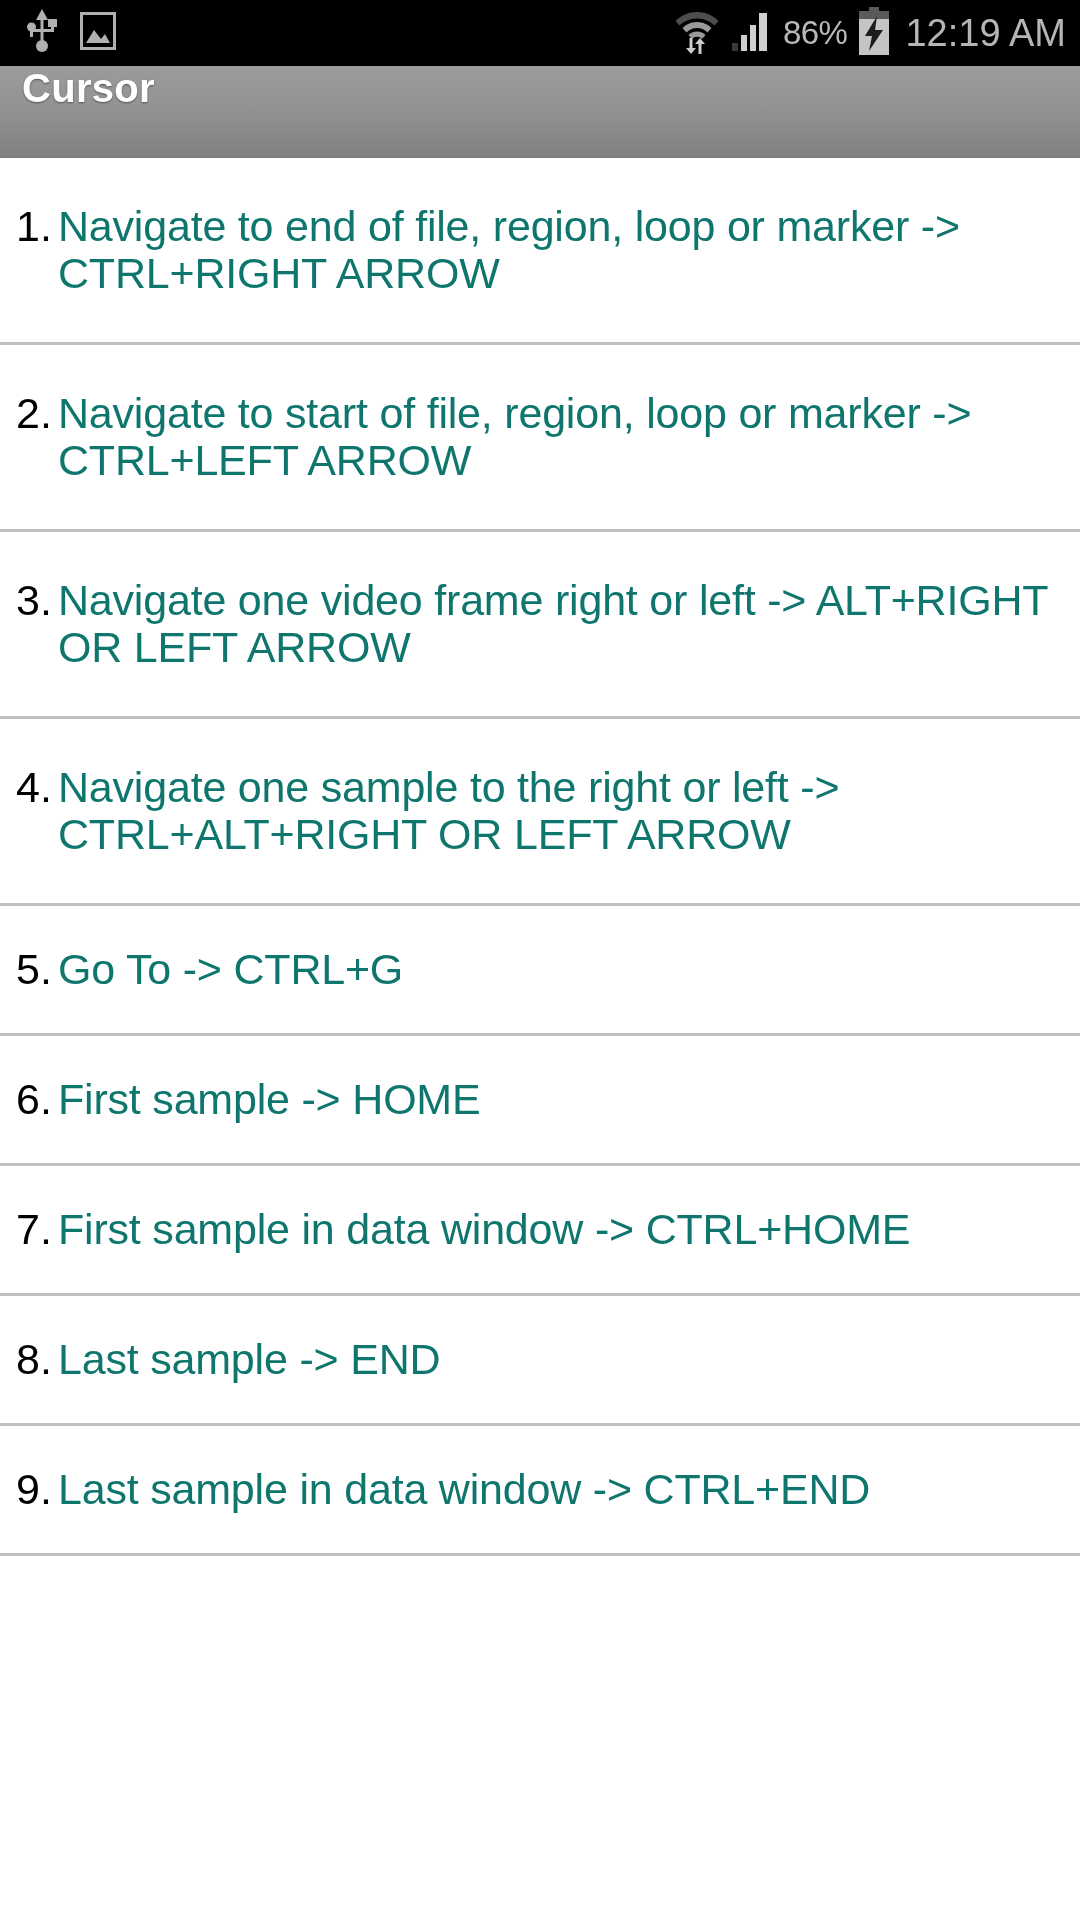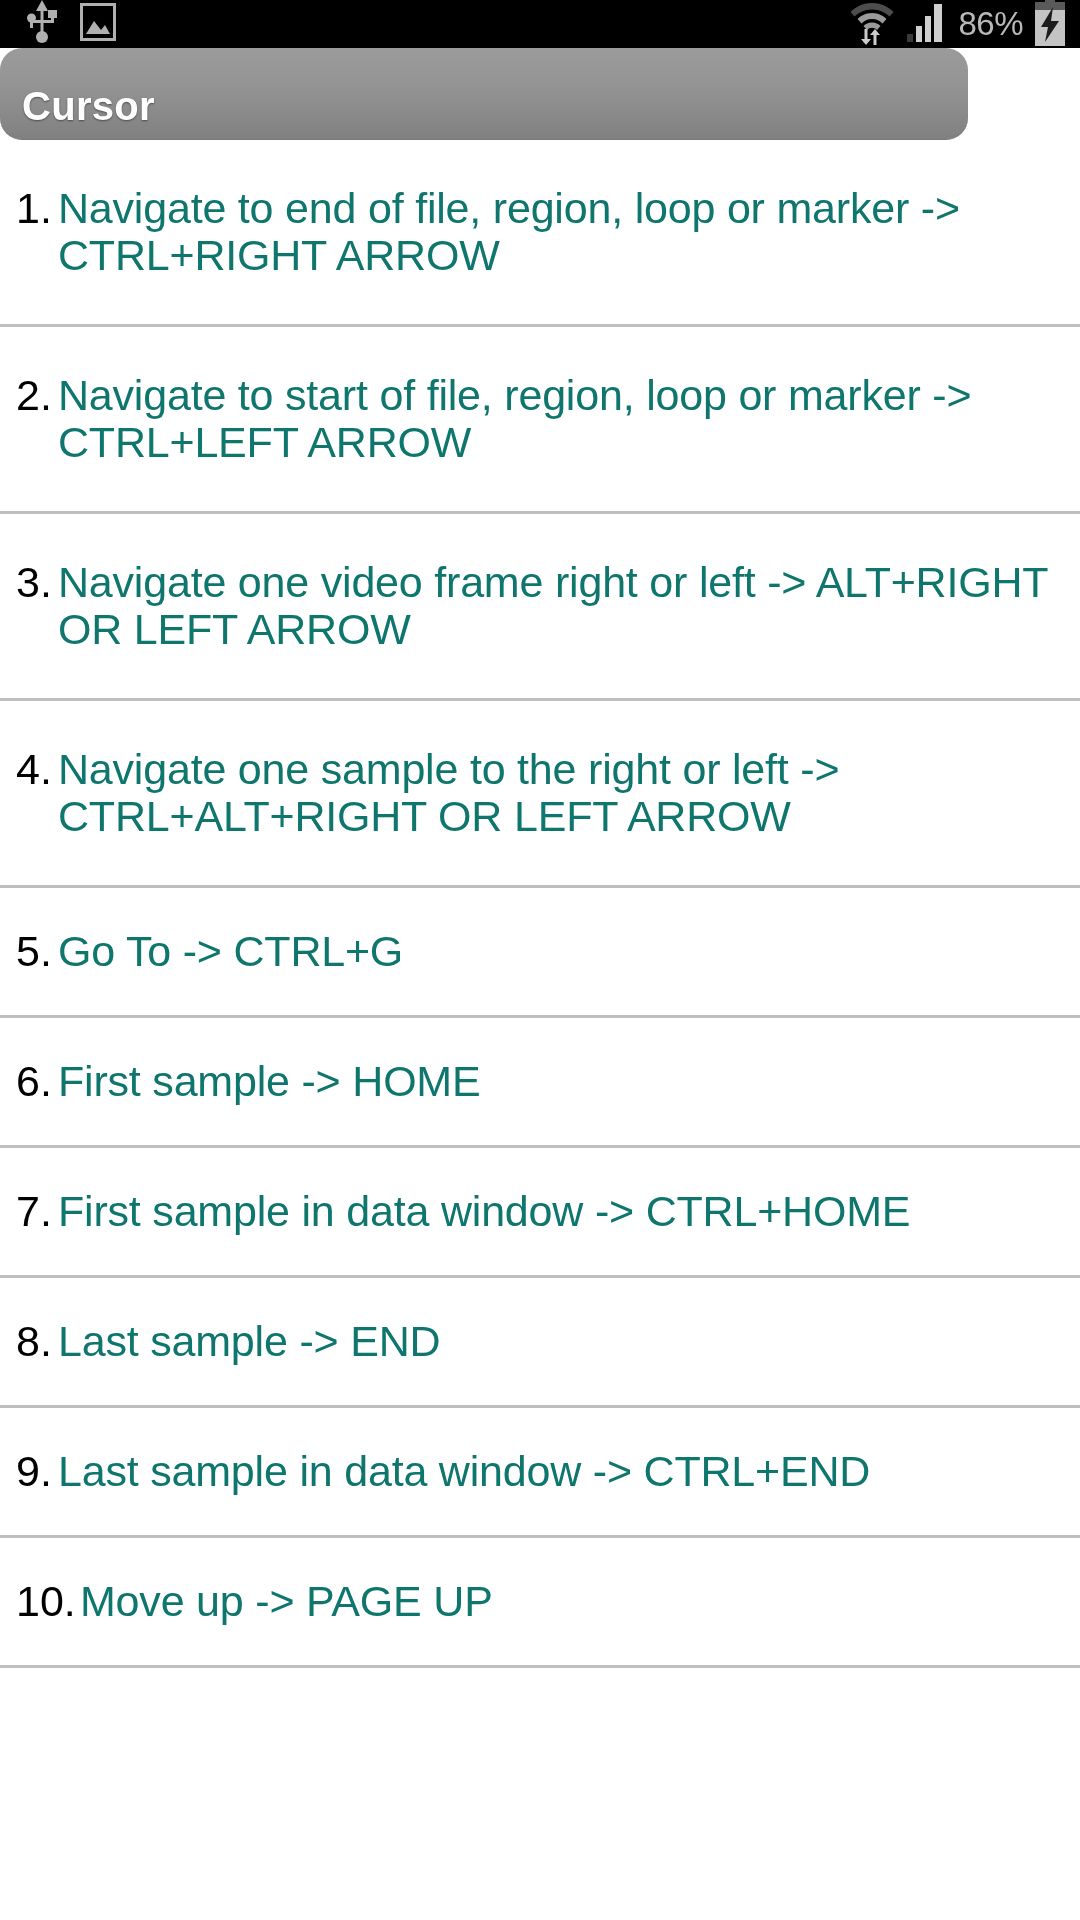--- a/index.html
+++ b/index.html
@@ -6,44 +6,43 @@
   html, body {
     width:1080px; height:1920px;
     background:#ffffff;
     font-family:"Liberation Sans", sans-serif;
     overflow:hidden;
   }
 
   
   .statusbar{
     position:relative;
-    width:1080px; height:48px;
+    width:1080px; height:66px;
     background:#000000;
     display:flex; align-items:center;
   }
   .sb-left{ display:flex; align-items:center; gap:22px; padding-left:26px; }
   .sb-right{ margin-left:auto; display:flex; align-items:center; gap:11px; padding-right:14px; }
   .sb-icon{ display:block; }
   .sb-pct{
     color:#b8b8b8; font-size:33px; letter-spacing:-0.5px;
     font-family:"Liberation Sans", sans-serif; line-height:58px;
   }
   .sb-clock{
     color:#b5b5b5; font-size:38px; letter-spacing:0px;
     font-family:"Liberation Sans", sans-serif; line-height:58px;
     padding-left:4px;
   }
 
   
   .titlebar{
-    width:968px; height:92px;
+    width:1080px; height:92px;
     background:linear-gradient(180deg,#9b9b9b 0%, #949494 40%, #8a8a8a 72%, #808080 100%);
-    display:flex; align-items:flex-end;
+    display:flex; 
     border-bottom:1px solid #7a7a7a;
-    border-radius:22px;
   }
   .titlebar-text{
     color:#ffffff;
     font-size:40px;
     font-weight:bold;
     padding-left:22px;
     padding-bottom:10px;
     text-shadow:0 1px 2px rgba(0,0,0,0.45);
     letter-spacing:0.3px;
     white-space:nowrap;
@@ -154,20 +153,21 @@
 
     <span class="sb-icon">
       <svg width="32" height="48" viewBox="0 0 32 48">
         <rect x="11" y="0" width="10" height="5" fill="#5a5a5a"></rect>
         <rect x="1" y="4" width="30" height="44" fill="#5a5a5a"></rect>
         <rect x="1" y="12" width="30" height="36" fill="#c4c4c4"></rect>
         <polygon points="19,9 7,29 14,29 11,44 25,23 17,23" fill="#1c1c1c"></polygon>
       </svg>
     </span>
 
+    <span class="sb-clock">12:19 AM</span>
 
   </div>
 </div>
 
 <div class="titlebar">
   <div class="titlebar-text">Cursor</div>
 </div>
 
 <div class="list" id="shortcut-list">
     <div class="row two-line">
@@ -217,19 +217,13 @@
         <span class="num">8.</span>
         <span class="txt">Last sample -&gt; END</span>
       </div>
     </div>
     <div class="row one-line">
       <div class="row-inner">
         <span class="num">9.</span>
         <span class="txt">Last sample in data window -&gt; CTRL+END</span>
       </div>
     </div>
-    <div class="row one-line">
-      <div class="row-inner">
-        <span class="num wide">10.</span>
-        <span class="txt">Move up -&gt; PAGE UP</span>
-      </div>
-    </div>
   </div>
 
 </body></html>

